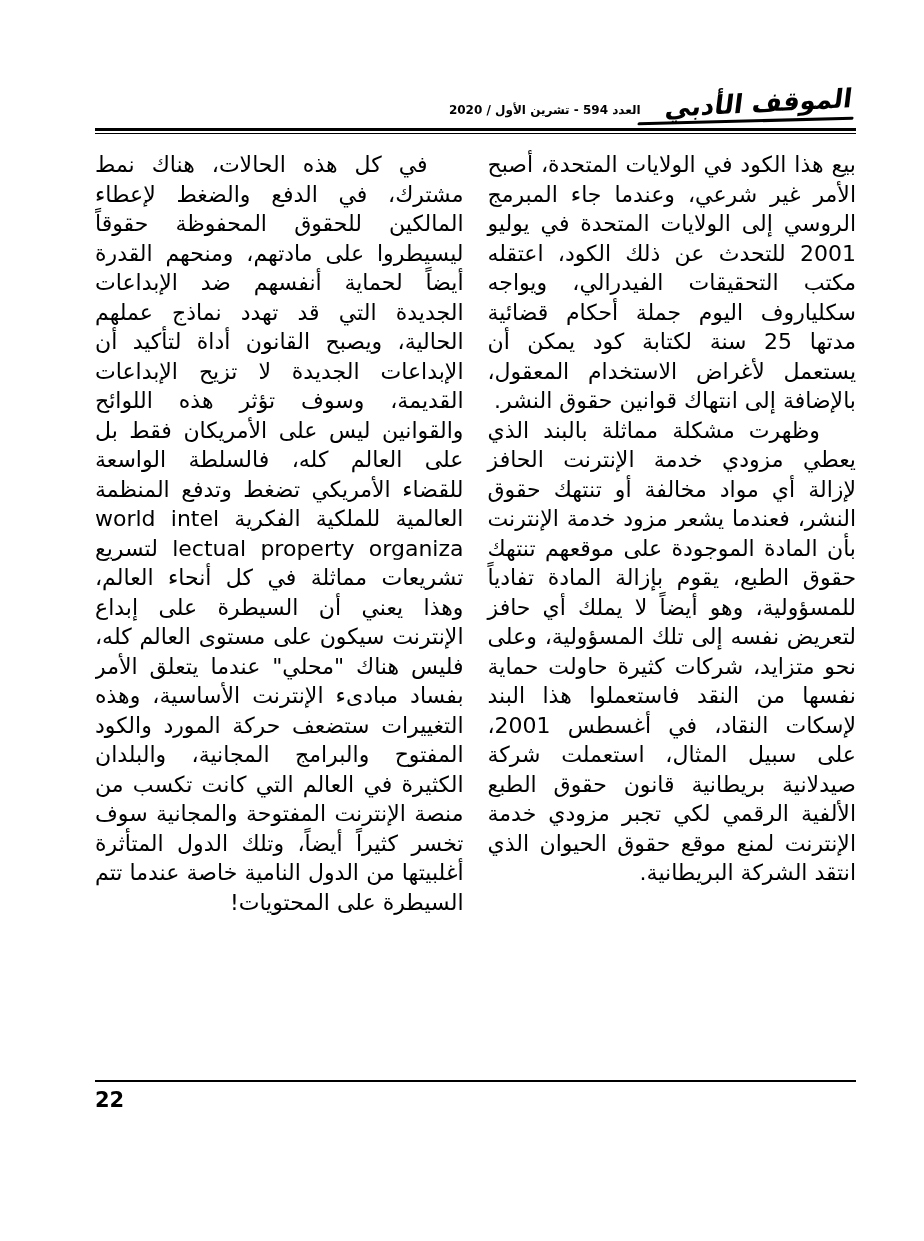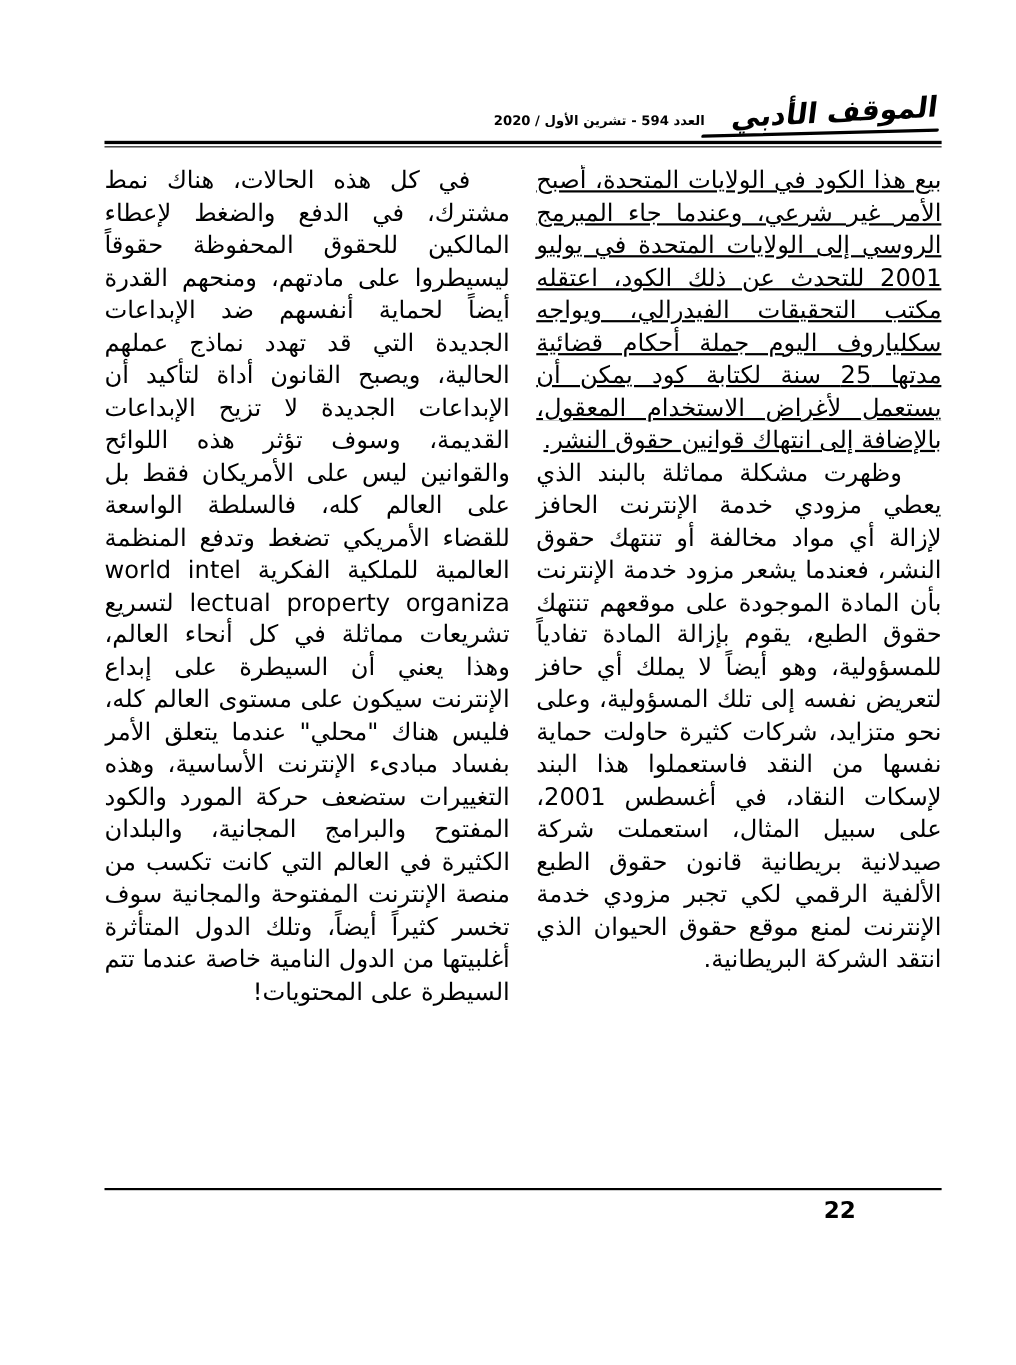--- a/index.html
+++ b/index.html
@@ -77,33 +77,33 @@
   }
   .col { flex: 1 1 0; }
 
   p.para {
     margin: 0;
     font-size: 22px;
     line-height: 29.5px;
     text-align: justify;
     text-indent: 36px;
   }
-  p.para.no-indent { text-indent: 0; text-decoration: underline; }
+  p.para.no-indent { text-indent: 0; }
 
   
   .page-footer {
     position: absolute;
     left: 95px;
     right: 68px;
     top: 1080px;
   }
   .footer-rule { border-top: 2px solid #000; }
   .page-number {
     margin-top: 6px;
-    text-align: right;
+    text-align: left;
     padding-right: 78px;
     font-size: 21px;
     font-weight: bold;
     direction: ltr;
   }
 </style>
 </head>
 <body>
 
 <div class="page">

